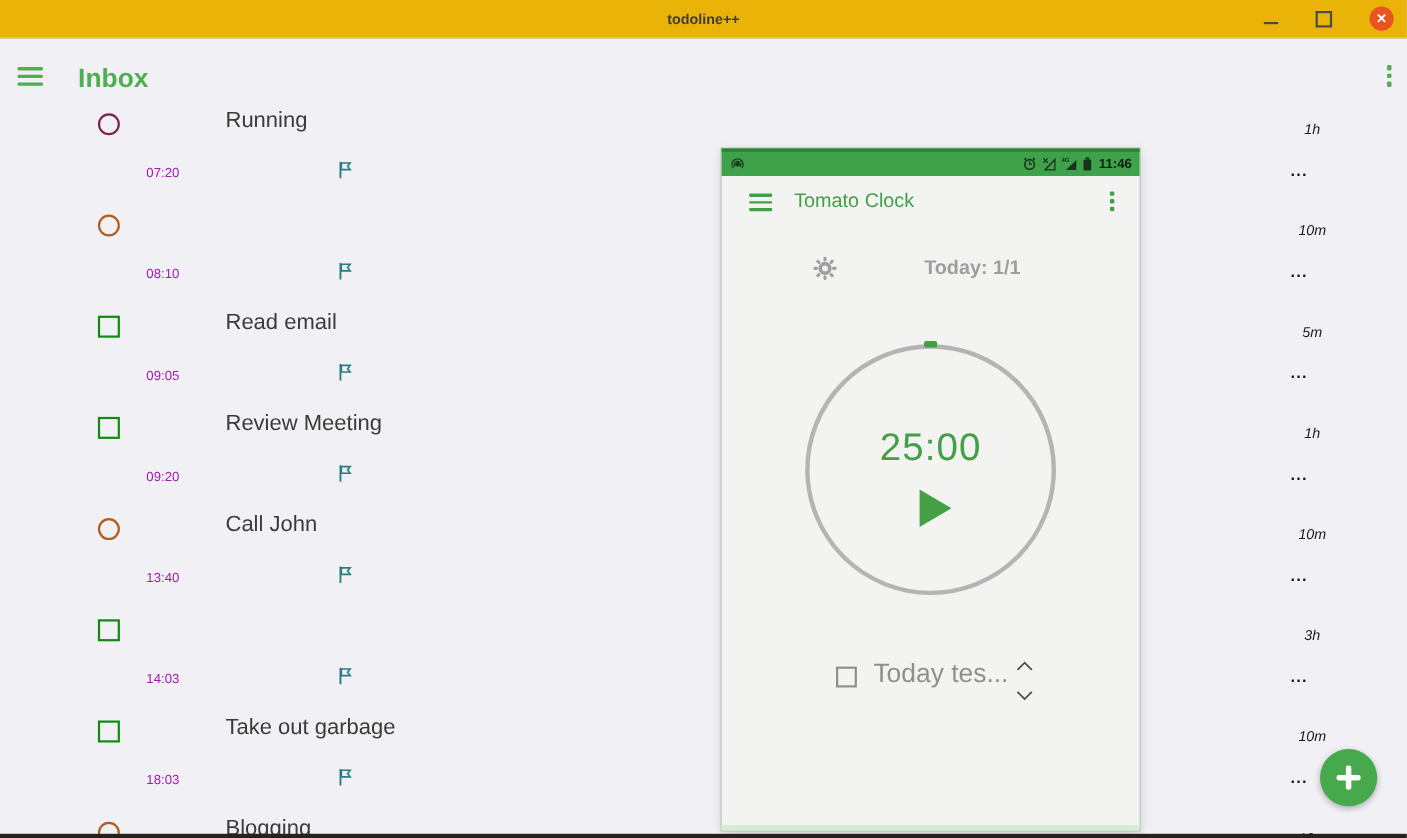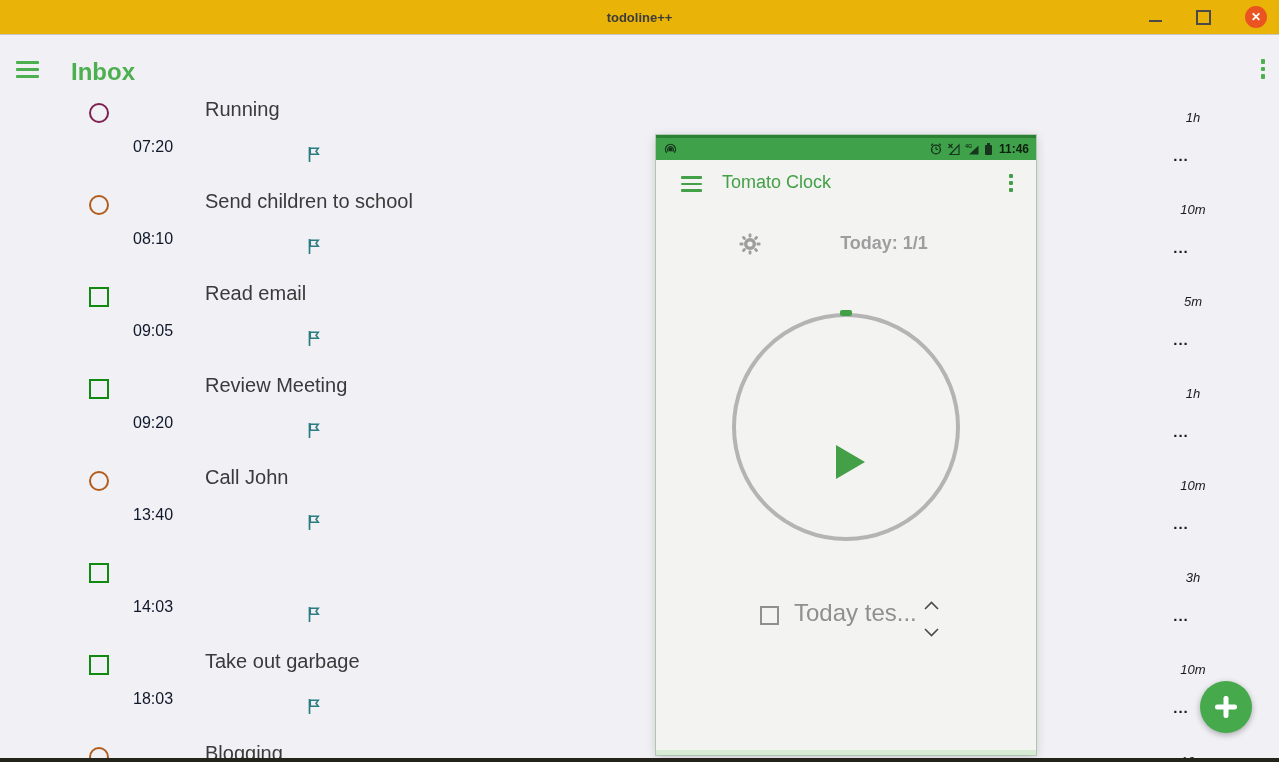--- a/index.html
+++ b/index.html
@@ -23,21 +23,21 @@
   .inbox-title{position:absolute;left:71px;top:58px;font-size:24px;font-weight:600;color:#4caf50;}
   .kebab{position:absolute;right:14px;top:59px;display:flex;flex-direction:column;gap:3px;align-items:center;}
   .kebab i{width:4.5px;height:4.5px;background:#4caf50;border-radius:1px;display:block;}
   
   #task-list{position:absolute;top:90px;left:0;width:1279px;}
   .row{height:92px;position:relative;}
   .row .cb{position:absolute;left:89px;top:13px;width:16px;height:16px;border:2.5px solid #108a10;background:transparent;}
   .row .cb.circle{border-radius:50%;}
   .row .ttl{position:absolute;left:205px;top:8px;font-size:20px;color:#3a3a3a;white-space:nowrap;}
   .row .dur{position:absolute;left:1165px;top:20px;width:56px;text-align:center;font-size:13px;font-weight:500;color:#1a1a1a;font-style:italic;}
-  .row .tm{position:absolute;left:133px;top:48px;font-size:16px;color:#0f172a;}
+  .row .tm{position:absolute;left:133px;top:60px;font-size:12px;color:#a21caf;}
   .row .flag{position:absolute;left:307px;top:56px;}
   .row .more{position:absolute;left:1153px;top:57px;width:56px;text-align:center;font-size:15px;font-weight:700;letter-spacing:1px;color:#1a1a1a;}
   
   .phone{position:absolute;left:656px;top:135px;width:380px;height:620px;background:#f3f4f2;
     box-shadow:0 0 0 1px rgba(130,175,130,.5),0 2px 10px rgba(0,0,0,.18);}
   .phone::after{content:"";position:absolute;left:0;right:0;bottom:0;height:5px;background:#d8ecd5;}
   .p-status{height:22px;background:#3fa24b;border-top:3px solid #2c8031;display:flex;align-items:center;
     justify-content:space-between;padding:0 7px;text-align:center;}
   .p-status .right{display:flex;align-items:center;gap:4px;}
   .p-status .ptime{font-size:12px;font-weight:700;color:#0b1f0d;margin-left:2px;}
@@ -94,21 +94,20 @@
     <span class="tm">07:20</span>
     <svg class="flag" width="14" height="17" viewBox="0 0 14 17">
       <line x1="2.5" y1="1" x2="2.5" y2="16" stroke="#2b7c80" stroke-width="1.7"></line>
       <path d="M3.3,2.2 h8 l-2.3,3 2.3,3 h-8 z" fill="none" stroke="#2b7c80" stroke-width="1.5"></path>
     </svg>
     <span class="more">...</span>
   </div>
 
   <div class="row">
     <span class="cb circle" style="border-color: rgb(178, 93, 29);"></span>
-    <span class="ttl">Send children to school</span>
     <span class="dur">10m</span>
     <span class="tm">08:10</span>
     <svg class="flag" width="14" height="17" viewBox="0 0 14 17">
       <line x1="2.5" y1="1" x2="2.5" y2="16" stroke="#2b7c80" stroke-width="1.7"></line>
       <path d="M3.3,2.2 h8 l-2.3,3 2.3,3 h-8 z" fill="none" stroke="#2b7c80" stroke-width="1.5"></path>
     </svg>
     <span class="more">...</span>
   </div>
 
   <div class="row">
@@ -232,20 +231,21 @@
         <rect x="0.5" y="9.6" width="4" height="2.8" rx="1" transform="rotate(45 11 11)"></rect>
         <rect x="17.5" y="9.6" width="4" height="2.8" rx="1" transform="rotate(45 11 11)"></rect>
       </g>
       <circle cx="11" cy="11" r="2.6" fill="#f3f4f2"></circle>
     </g>
   </svg>
   <div class="p-today">Today: 1/1</div>
 
   <div class="p-circle"></div>
   <div class="p-tick"></div>
+  <div class="p-timer">25:00</div>
   <div class="p-play"></div>
 
   <span class="p-task-cb"></span>
   <div class="p-task-label">Today tes...</div>
   <svg class="p-chev-up" width="17" height="11" viewBox="0 0 17 11">
     <path d="M2,9 L8.5,2.5 L15,9" fill="none" stroke="#4a4a4a" stroke-width="1.6"></path>
   </svg>
   <svg class="p-chev-down" width="17" height="11" viewBox="0 0 17 11">
     <path d="M2,2 L8.5,8.5 L15,2" fill="none" stroke="#4a4a4a" stroke-width="1.6"></path>
   </svg>

